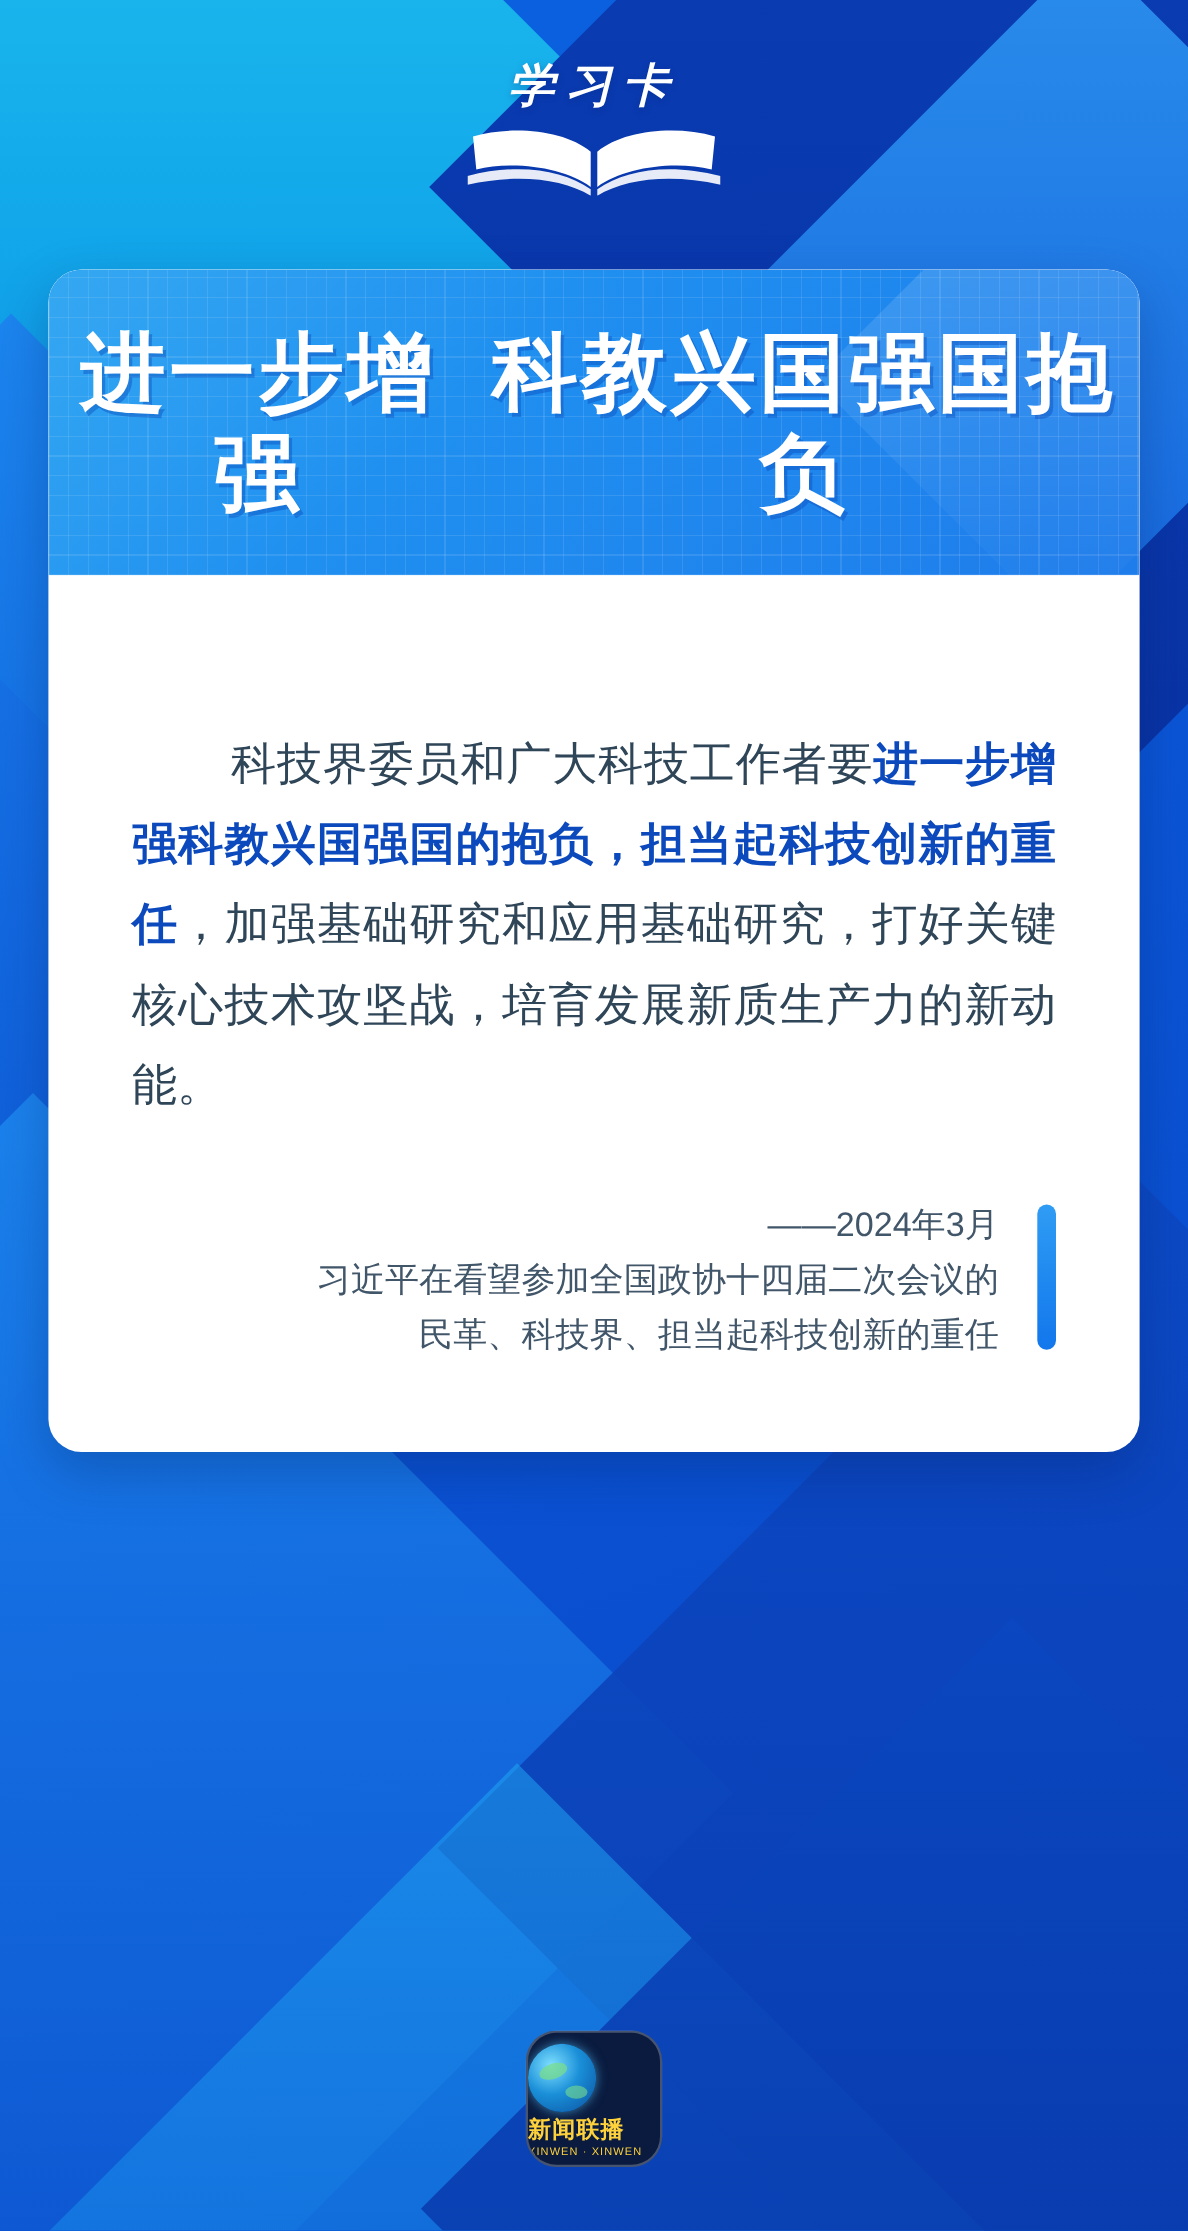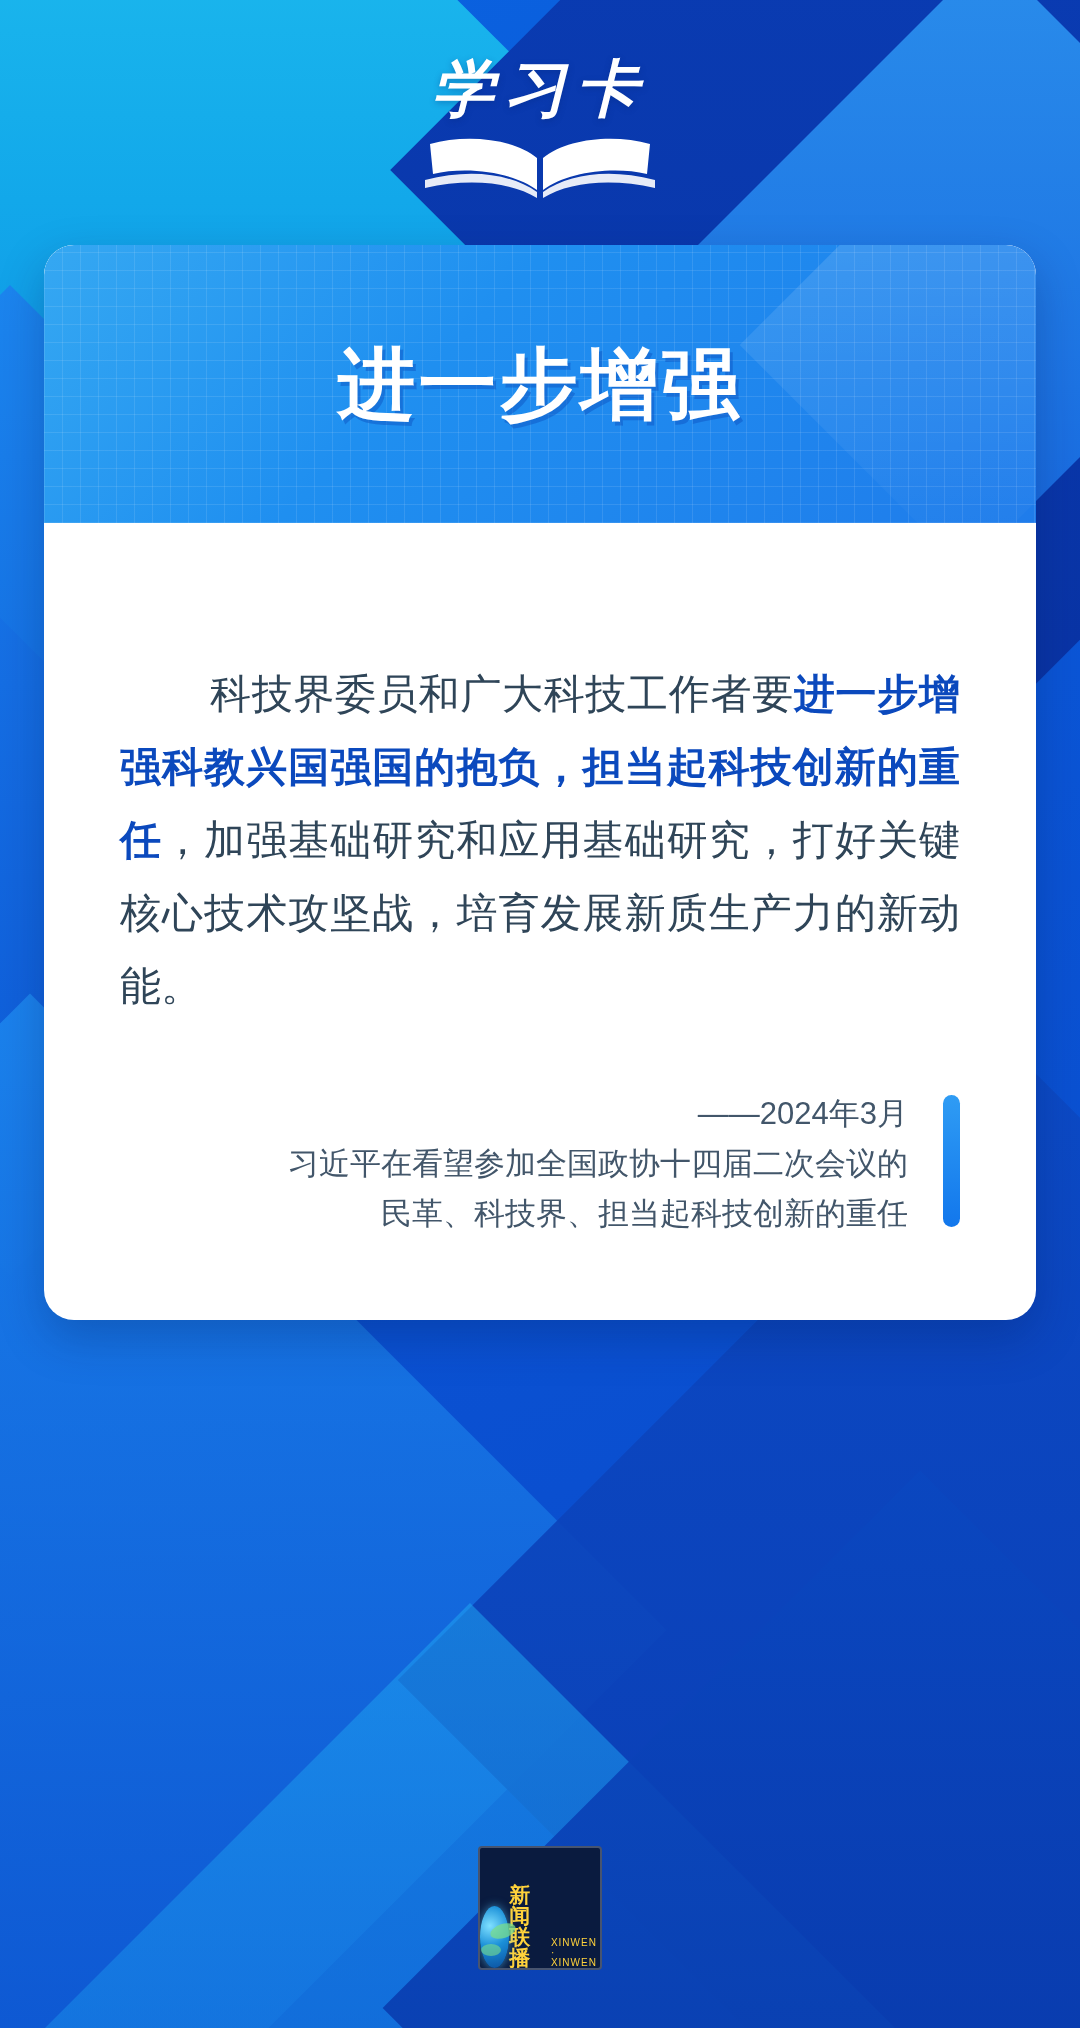--- a/index.html
+++ b/index.html
@@ -84,21 +84,21 @@
     left: 0; right: 0;
     height: 170px;
     display: flex;
     flex-direction: column;
     align-items: center;
     justify-content: flex-start;
     z-index: 5;
   }
   .logo-text {
     font-family: "Liberation Serif", "DejaVu Serif", serif;
-    font-size: 62px;
+    font-size: 42px;
     font-weight: bold;
     font-style: italic;
     color: #ffffff;
     letter-spacing: 10px;
     line-height: 1;
     text-shadow: 0 2px 6px rgba(0,40,120,.35);
   }
   .logo-book {
     margin-top: 8px;
     width: 230px;
@@ -192,25 +192,26 @@
     position: absolute;
     left: 0; right: 0;
     bottom: 58px;
     display: flex;
     justify-content: center;
     z-index: 6;
   }
   .badge {
     width: 124px;
     height: 124px;
-    border-radius: 4px;
+    border-radius: 28px;
     background: #0a1b3f;
     border: 2px solid rgba(255,255,255,.25);
     display: flex;
-    align-items: flex-end;
+    flex-direction: column;
+    align-items: flex-start;
     justify-content: flex-start;
     padding-top: 8px;
     box-sizing: border-box;
     overflow: hidden;
   }
   .globe {
     width: 62px; height: 62px;
     border-radius: 50%;
     background:
       radial-gradient(circle at 34% 32%, #7fe0ff 0%, #1a8fd8 45%, #0b4f9e 100%);
@@ -269,20 +270,21 @@
       <path d="M5 16 C40 6, 88 10, 112 30 L112 62 C88 44, 42 38, 8 46 Z" fill="#ffffff"></path>
       <path d="M225 16 C190 6, 142 10, 118 30 L118 62 C142 44, 188 38, 222 46 Z" fill="#ffffff"></path>
       <path d="M0 52 C46 40, 86 46, 112 64 L112 70 C86 54, 44 50, 0 60 Z" fill="#ffffff" opacity=".9"></path>
       <path d="M230 52 C184 40, 144 46, 118 64 L118 70 C144 54, 186 50, 230 60 Z" fill="#ffffff" opacity=".9"></path>
     </svg>
   </div>
 
   <div class="card">
     <div class="card-head">
       <div class="headline">进一步增强</div>
+      <div class="headline">科教兴国强国抱负</div>
     </div>
 
     <div class="card-body">
       <p class="quote"><span>科技界委员和广大科技工作者要</span><b>进一步增强科教兴国强国的抱负，担当起科技创新的重任</b><span>，加强基础研究和应用基础研究，打好关键核心技术攻坚战，培育发展新质生产力的新动能。</span></p>
 
       <div class="attrib">
         <div class="attrib-bar"></div>
         <div>——2024年3月</div>
         <div>习近平在看望参加全国政协十四届二次会议的</div>
         <div>民革、科技界、担当起科技创新的重任</div>

